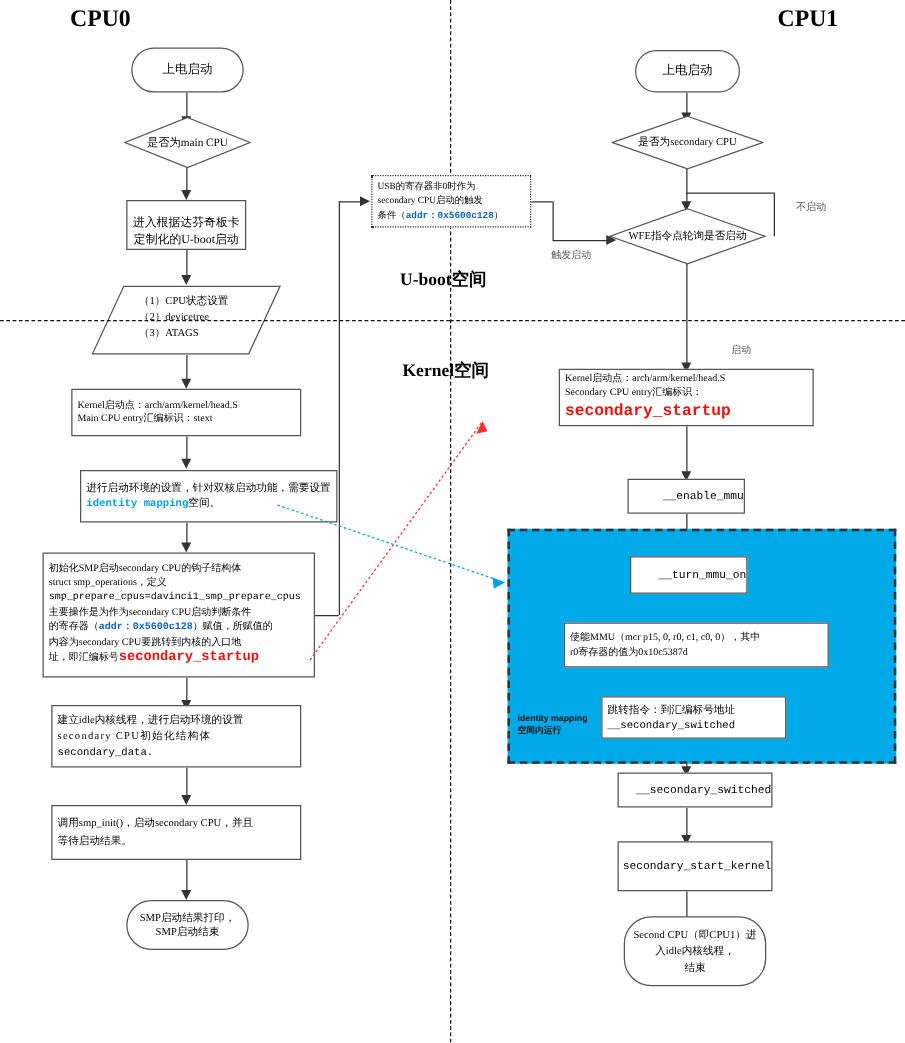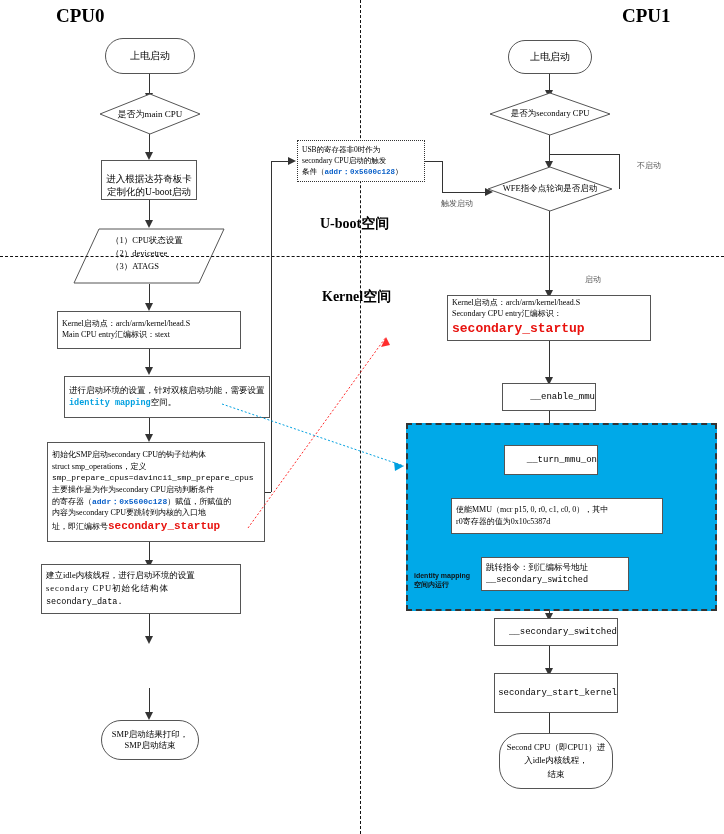--- a/index.html
+++ b/index.html
@@ -162,40 +162,44 @@
   <div class="arrow-d" style="left:145px;top:367px;"></div>
 
   <div class="node rect dark txtbox" style="left:35px;top:376px;width:206px;height:42px;font-size:8.5px;align-items:center;margin-left:29px;">
     <span>
       <span>进行启动环境的设置，针对双核启动功能，需要设置</span><span class="cyanbold mono">identity mapping</span><span>空间。</span>
     </span>
   </div>
   <div class="vline" style="left:149px;top:418px;height:20px;"></div>
   <div class="arrow-d" style="left:145px;top:434px;"></div>
 
-  <div class="node rect dark txtbox" style="left:47px;top:442px;width:218px;height:100px;font-size:8px;flex-direction:column;align-items:flex-start;justify-content:center;line-height:1.45;">
+  <div class="node rect dark txtbox" style="left:34px;top:442px;width:218px;height:100px;font-size:8px;flex-direction:column;align-items:flex-start;justify-content:center;line-height:1.45;">
     <span>初始化SMP启动secondary CPU的钩子结构体</span>
     <span>struct smp_operations，定义</span>
     <span class="mono">smp_prepare_cpus=davinci1_smp_prepare_cpus</span>
     <span>主要操作是为作为secondary CPU启动判断条件</span>
     <span><span>的寄存器（</span><span class="blue-mono">addr：0x5600c128</span><span>）赋值，所赋值的</span></span>
     <span>内容为secondary CPU要跳转到内核的入口地</span>
     <span><span>址，即汇编标号</span><span class="red" style="font-size:11px;font-family:'Liberation Mono','DejaVu Sans Mono',monospace;">secondary_startup</span></span>
   </div>
   <div class="vline" style="left:149px;top:542px;height:22px;"></div>
   <div class="arrow-d" style="left:145px;top:560px;"></div>
 
   <div class="node rect dark txtbox" style="left:41px;top:564px;width:200px;height:50px;font-size:8.5px;flex-direction:column;align-items:flex-start;justify-content:center;line-height:1.55;">
     <span>建立idle内核线程，进行启动环境的设置</span>
     <span style="letter-spacing:1px;">secondary  CPU初始化结构体</span>
     <span class="mono">secondary_data.</span>
   </div>
   <div class="vline" style="left:149px;top:614px;height:26px;"></div>
   <div class="arrow-d" style="left:145px;top:636px;"></div>
 
+  <div class="node rect dark txtbox" style="left:41px;top:644px;width:200px;height:44px;font-size:8.5px;flex-direction:column;align-items:flex-start;justify-content:center;line-height:1.6;">
+    <span>调用smp_init()，启动secondary CPU，并且</span>
+    <span>等待启动结果。</span>
+  </div>
   <div class="vline" style="left:149px;top:688px;height:28px;"></div>
   <div class="arrow-d" style="left:145px;top:712px;"></div>
 
   <div class="node term" style="left:101px;top:720px;width:98px;height:40px;font-size:8.5px;flex-direction:column;">
     <span>SMP启动结果打印，</span>
     <span>SMP启动结束</span>
   </div>
 
   <div class="node note txtbox" style="left:297px;top:140px;width:128px;height:42px;font-size:7.5px;flex-direction:column;align-items:flex-start;justify-content:center;line-height:1.5;">
     <span>USB的寄存器非0时作为</span>

